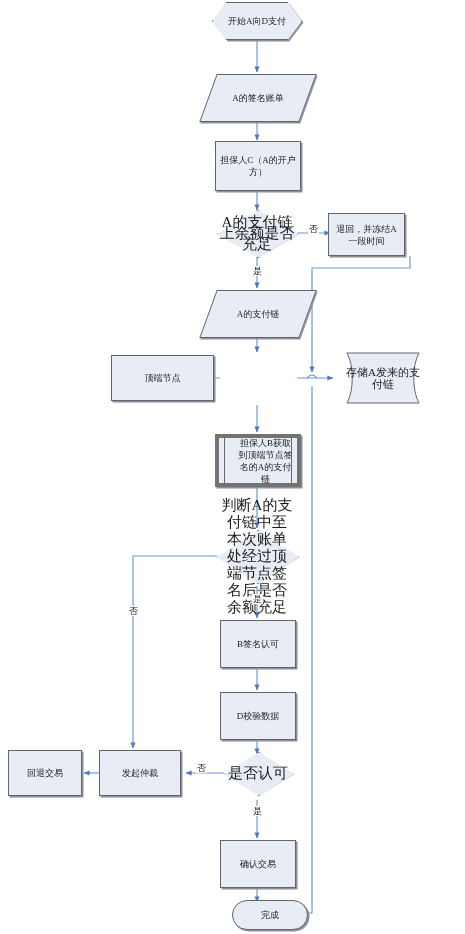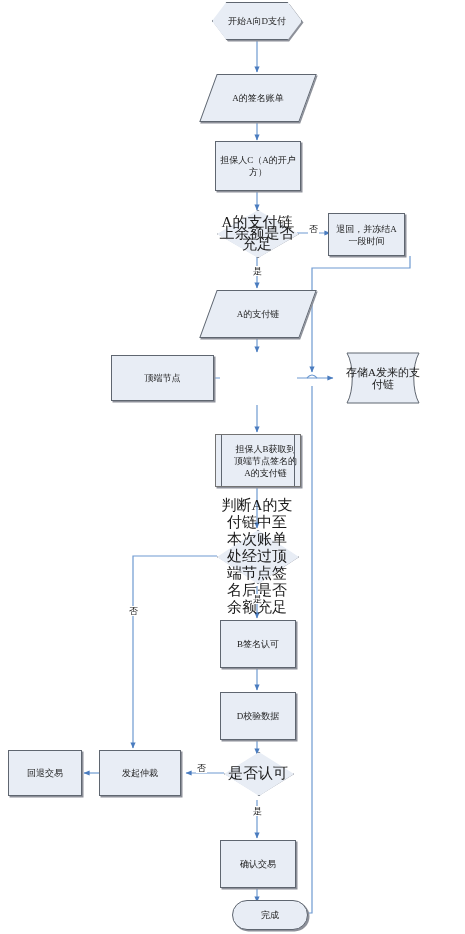--- a/index.html
+++ b/index.html
@@ -13,21 +13,21 @@
 
   .node{position:absolute;box-sizing:border-box;display:flex;align-items:center;
         justify-content:center;text-align:center;color:#1a1a1a;font-size:9px;
         line-height:12px;letter-spacing:0px;}
   .node .txt{display:block;padding:0 3px;word-break:break-all;}
 
   
   .rect{background:#E8EDF5;border:1px solid #5F6670;
         box-shadow:1.5px 1.5px 0 0 #8d9099;}
   
-  .predef{background:#E8EDF5;border:1px solid #737373;
+  .predef{background:#E8EDF5;border:4px solid #737373;
         box-shadow:1.5px 1.5px 0 0 #8d9099;padding-left:15px;}
   .predef:before,.predef:after{content:"";position:absolute;top:0;bottom:0;
         width:0;border-left:1px solid #5F6670;}
   .predef:before{left:5px;} .predef:after{right:5px;}
 
   
   .para{background:#E8EDF5;border:1px solid #5F6670;
         transform:skewX(-20deg);box-shadow:1.5px 1.5px 0 0 #8d9099;}
   .para .txt{transform:skewX(20deg);}
 

